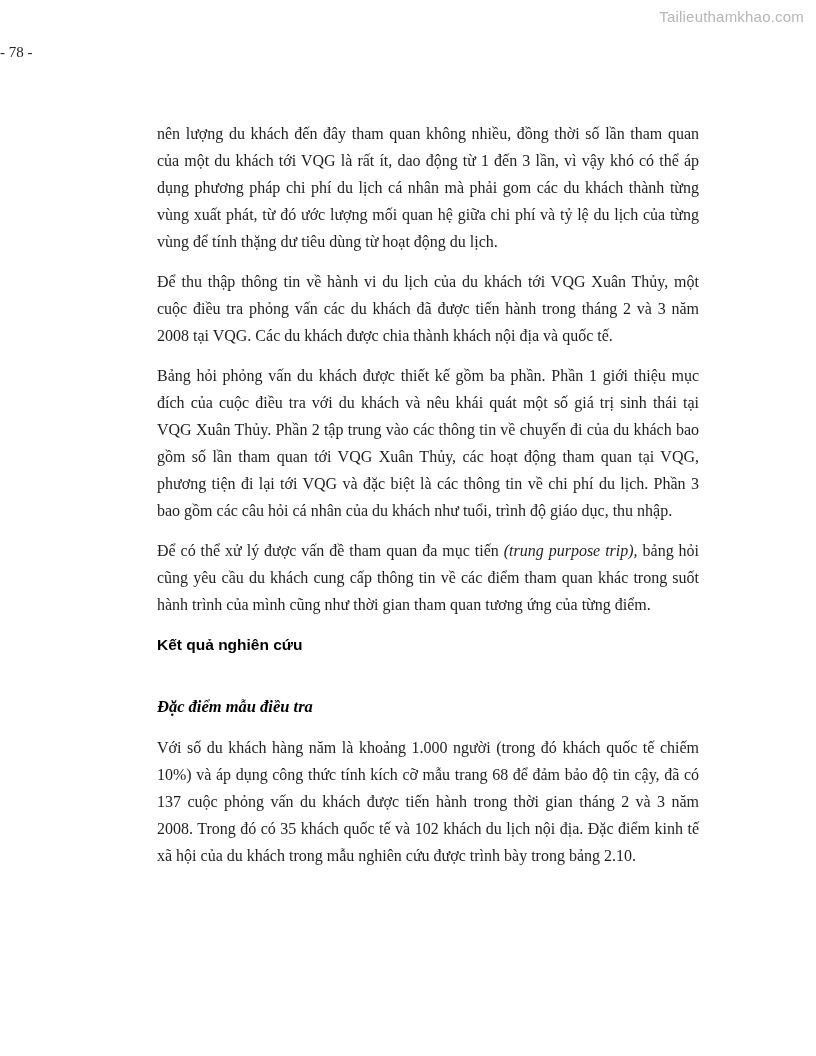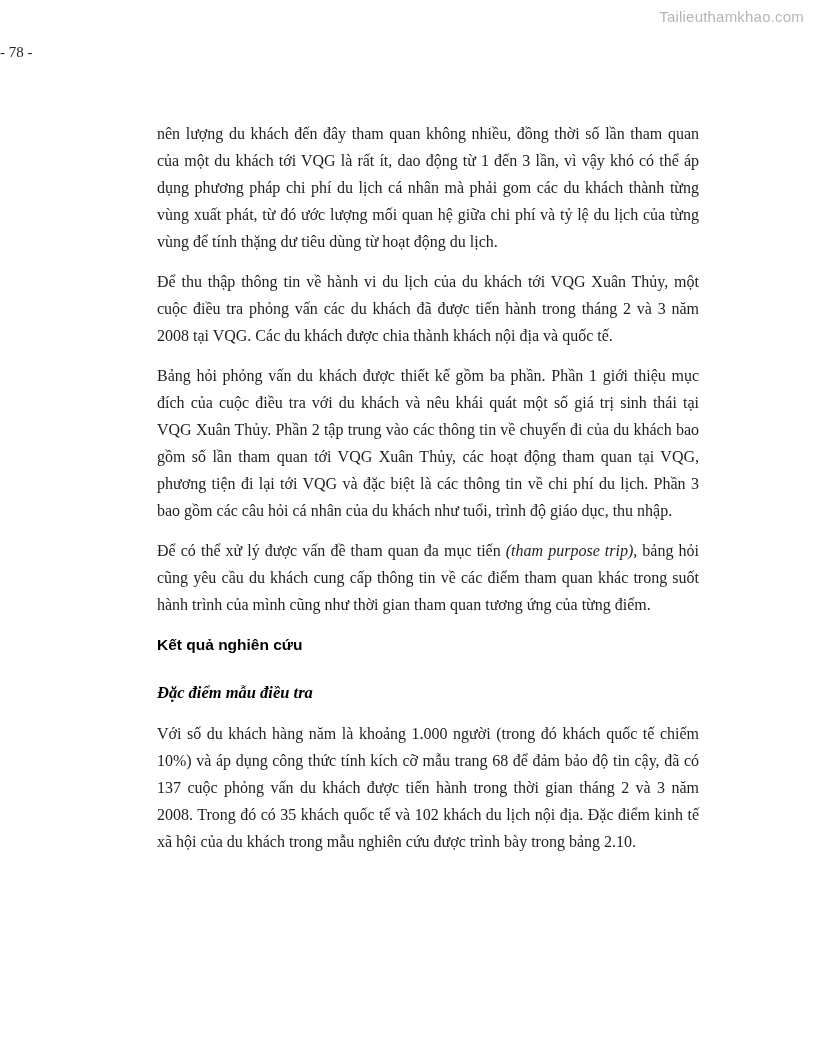--- a/index.html
+++ b/index.html
@@ -41,21 +41,21 @@
     font-family: "Liberation Serif", serif;
     font-size: 16px;
     line-height: 27px;
     color: #1e1e1e;
   }
   .doc p {
     margin: 0 12px 13px 0;
     text-align: justify;
   }
   .h-sans {
-    margin: 0 0 21px 0;
+    margin: 0 0 35px 0;
     font-family: "Liberation Sans", sans-serif;
     font-size: 15.5px;
     font-weight: bold;
     line-height: 27px;
     color: #000000;
   }
   .h-serif-italic {
     margin: 8px 0 14px 0;
     font-family: "Liberation Serif", serif;
     font-size: 16.5px;
@@ -78,21 +78,21 @@
   <div class="page-number">- 78 -</div>
 
   <div class="doc">
 
     <p>nên lượng du khách đến đây tham quan không nhiều, đồng thời số lần tham quan của một du khách tới VQG là rất ít, dao động từ 1 đến 3 lần, vì vậy khó có thể áp dụng phương pháp chi phí du lịch cá nhân mà phải gom các du khách thành từng vùng xuất phát, từ đó ước lượng mối quan hệ giữa chi phí và tỷ lệ du lịch của từng vùng để tính thặng dư tiêu dùng từ hoạt động du lịch.</p>
 
     <p>Để thu thập thông tin về hành vi du lịch của du khách tới VQG Xuân Thủy, một cuộc điều tra phỏng vấn các du khách đã được tiến hành trong tháng 2 và 3 năm 2008 tại VQG. Các du khách được chia thành khách nội địa và quốc tế.</p>
 
     <p>Bảng hỏi phỏng vấn du khách được thiết kế gồm ba phần. Phần 1 giới thiệu mục đích của cuộc điều tra với du khách và nêu khái quát một số giá trị sinh thái tại VQG Xuân Thủy. Phần 2 tập trung vào các thông tin về chuyến đi của du khách bao gồm số lần tham quan tới VQG Xuân Thủy, các hoạt động tham quan tại VQG, phương tiện đi lại tới VQG và đặc biệt là các thông tin về chi phí du lịch. Phần 3 bao gồm các câu hỏi cá nhân của du khách như tuổi, trình độ giáo dục, thu nhập.</p>
 
-    <p><span>Để có thể xử lý được vấn đề tham quan đa mục tiến </span><span class="italic-inline">(tham purpose trip),</span><span> bảng hỏi cũng yêu cầu du khách cung cấp thông tin về các điểm tham quan khác trong suốt hành trình của mình cũng như thời gian tham quan tương ứng của từng điểm.</span></p>
+    <p><span>Để có thể xử lý được vấn đề tham quan đa mục tiến </span><span class="italic-inline">(trung purpose trip),</span><span> bảng hỏi cũng yêu cầu du khách cung cấp thông tin về các điểm tham quan khác trong suốt hành trình của mình cũng như thời gian tham quan tương ứng của từng điểm.</span></p>
 
 
     <h2 class="h-sans">Kết quả nghiên cứu</h2>
 
     <h3 class="h-serif-italic">Đặc điểm mẫu điều tra</h3>
 
     <p>Với số du khách hàng năm là khoảng 1.000 người (trong đó khách quốc tế chiếm 10%) và áp dụng công thức tính kích cỡ mẫu trang 68 để đảm bảo độ tin cậy, đã có 137 cuộc phỏng vấn du khách được tiến hành trong thời gian tháng 2 và 3 năm 2008. Trong đó có 35 khách quốc tế và 102 khách du lịch nội địa. Đặc điểm kinh tế xã hội của du khách trong mẫu nghiên cứu được trình bày trong bảng 2.10.</p>
 
   </div>
 </div>

